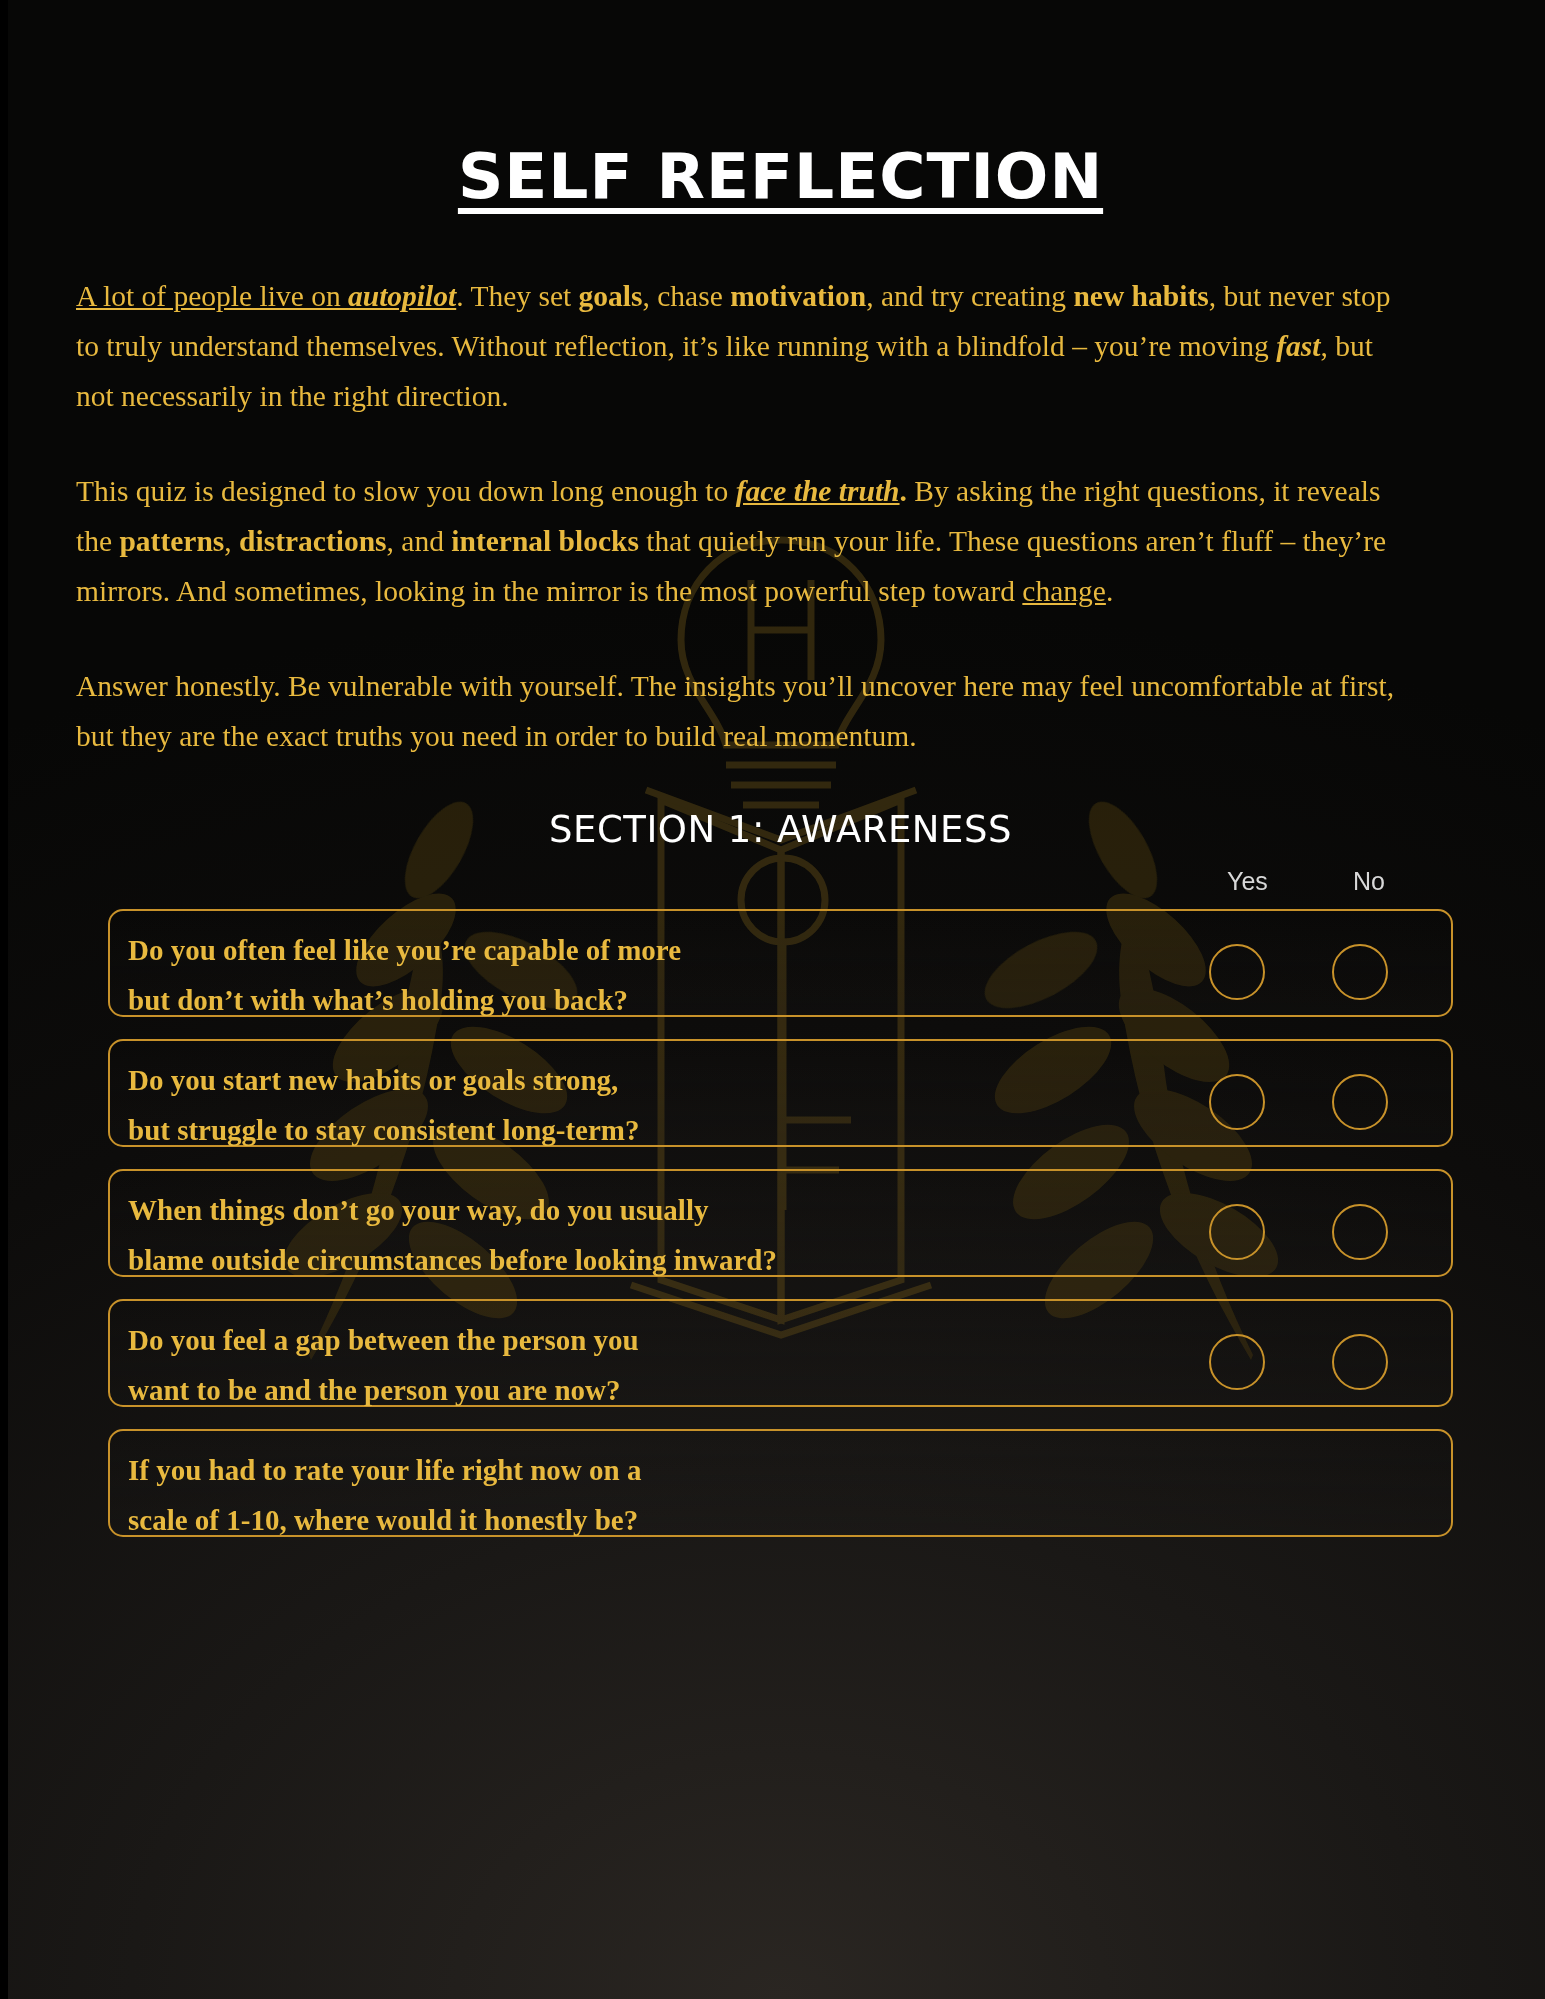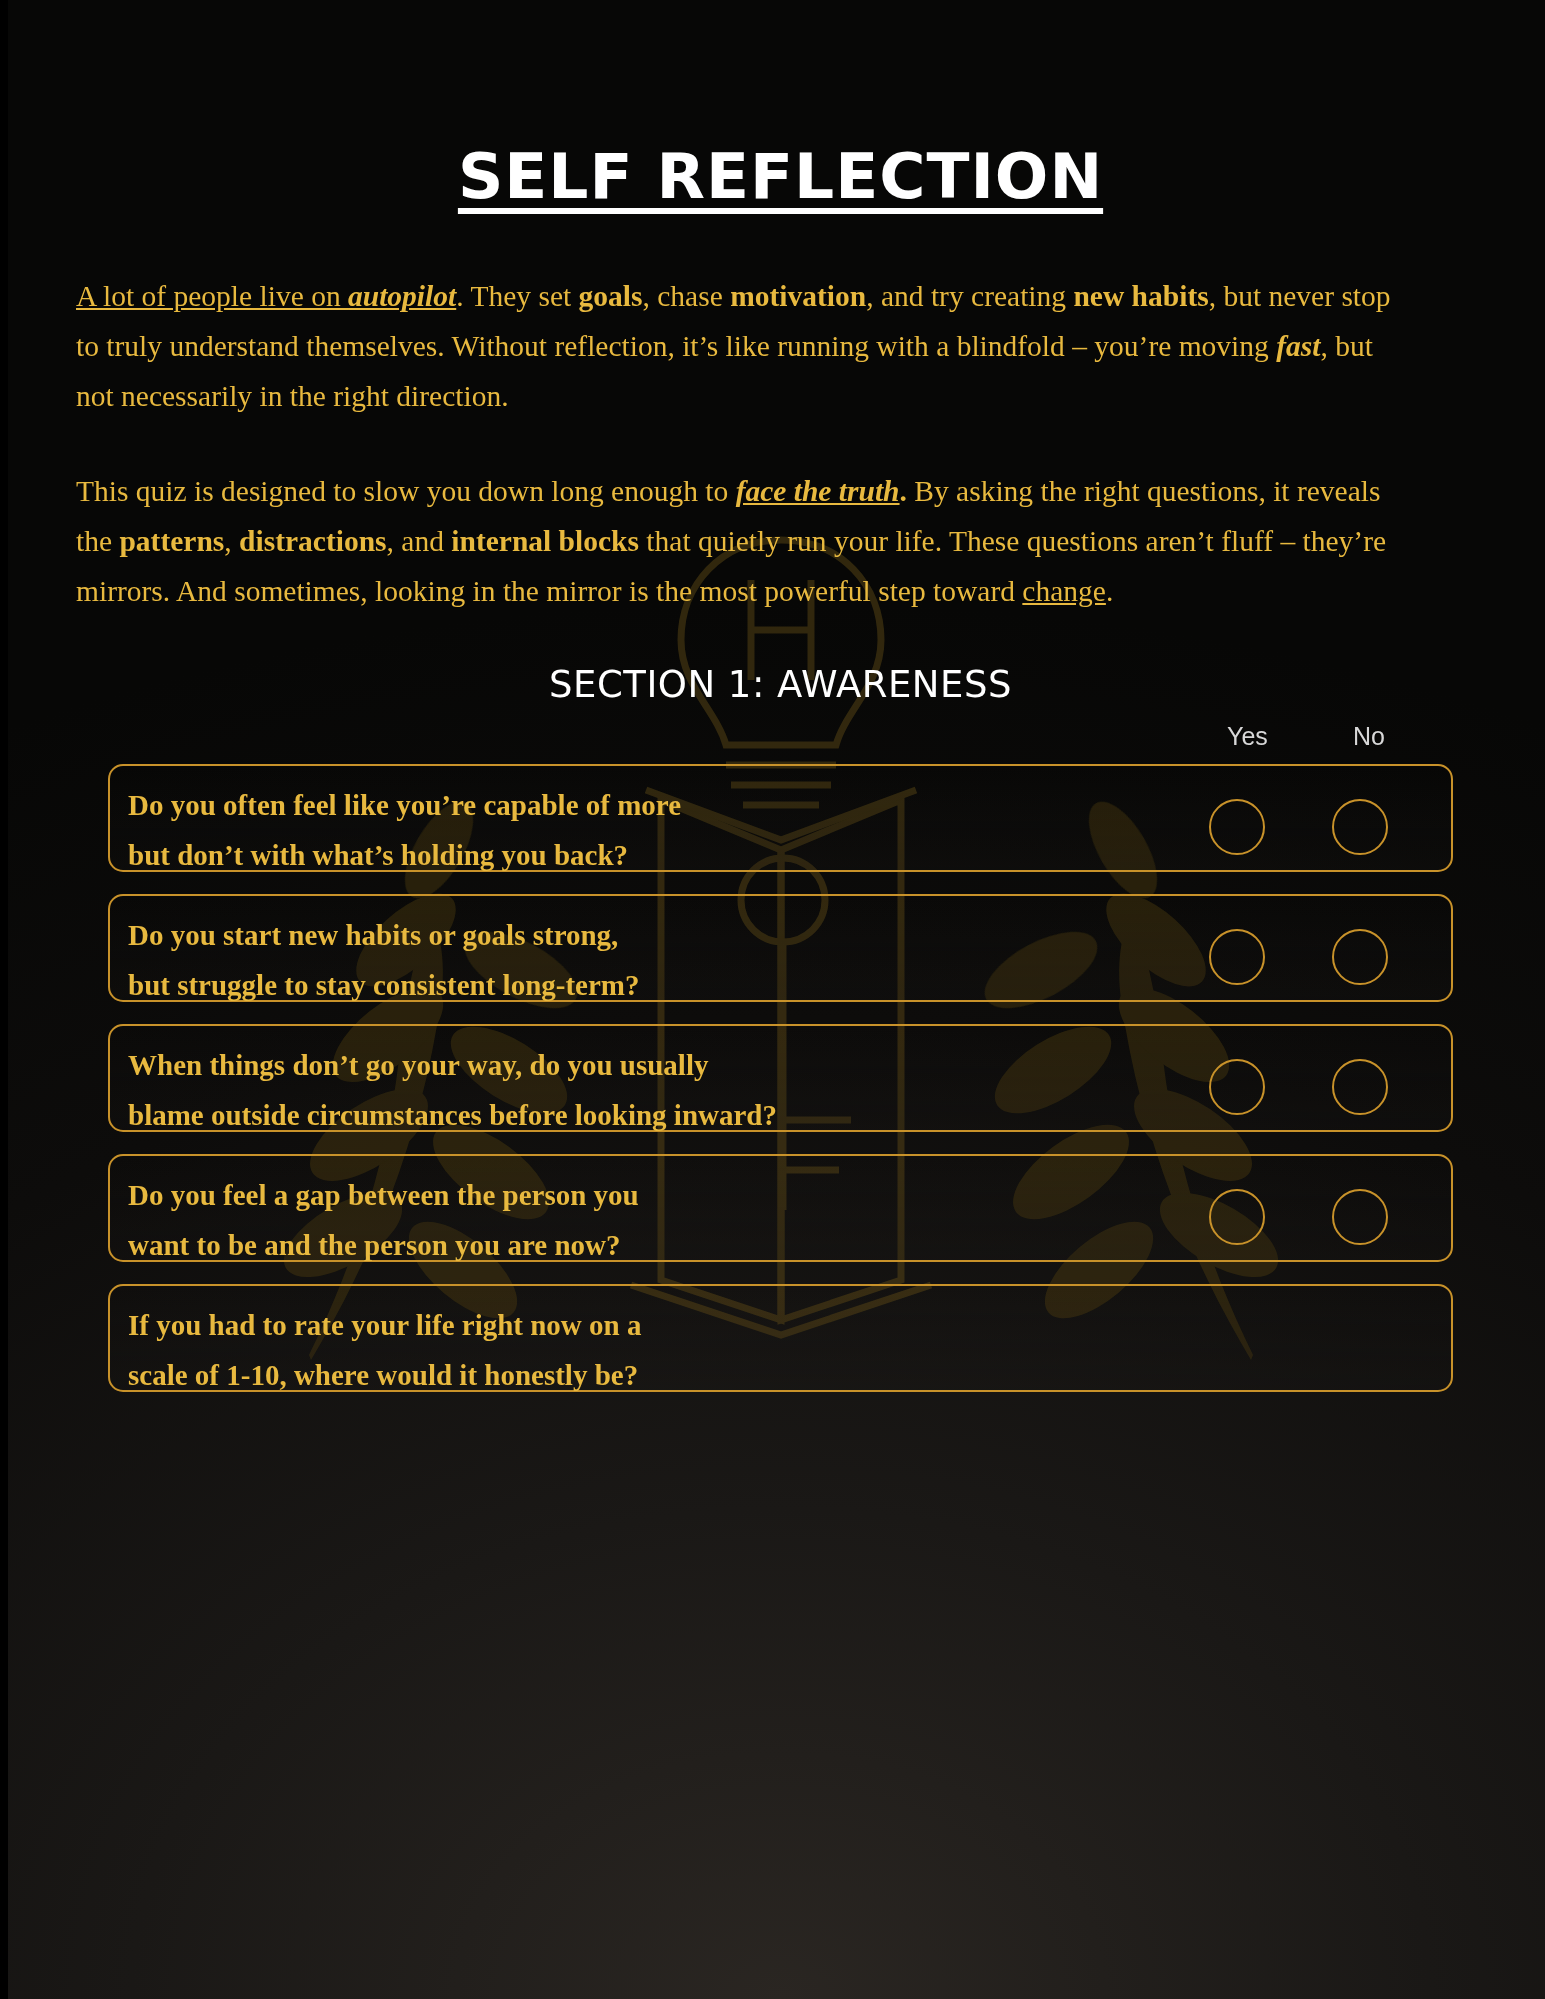--- a/index.html
+++ b/index.html
@@ -182,20 +182,23 @@
 
     <h1 class="title">SELF REFLECTION</h1>
 
     <div class="intro">
       <p>
         <span class="u">A lot of people live on </span><span class="bui">autopilot</span>. They set <b>goals</b>, chase <b>motivation</b>, and try creating <b>new habits</b>, but never stop to truly understand themselves. Without reflection, it’s like running with a blindfold – you’re moving <b><i>fast</i></b>, but not necessarily in the right direction.
       </p>
       <p>
         This quiz is designed to slow you down long enough to <span class="bui">face the truth</span><b>.</b> By asking the right questions, it reveals the <b>patterns</b>, <b>distractions</b>, and <b>internal blocks</b> that quietly run your life. These questions aren’t fluff – they’re mirrors. And sometimes, looking in the mirror is the most powerful step toward <span class="u">change</span>.
       </p>
+      <p>
+        Answer honestly. Be vulnerable with yourself. The insights you’ll uncover here may feel uncomfortable at first, but they are the exact truths you need in order to build real momentum.
+      </p>
     </div>
 
     <h2 class="section-title">SECTION 1: AWARENESS</h2>
 
     <div class="colhead">
       <span class="yes">Yes</span>
       <span class="no">No</span>
     </div>
 
     <div class="qlist">

